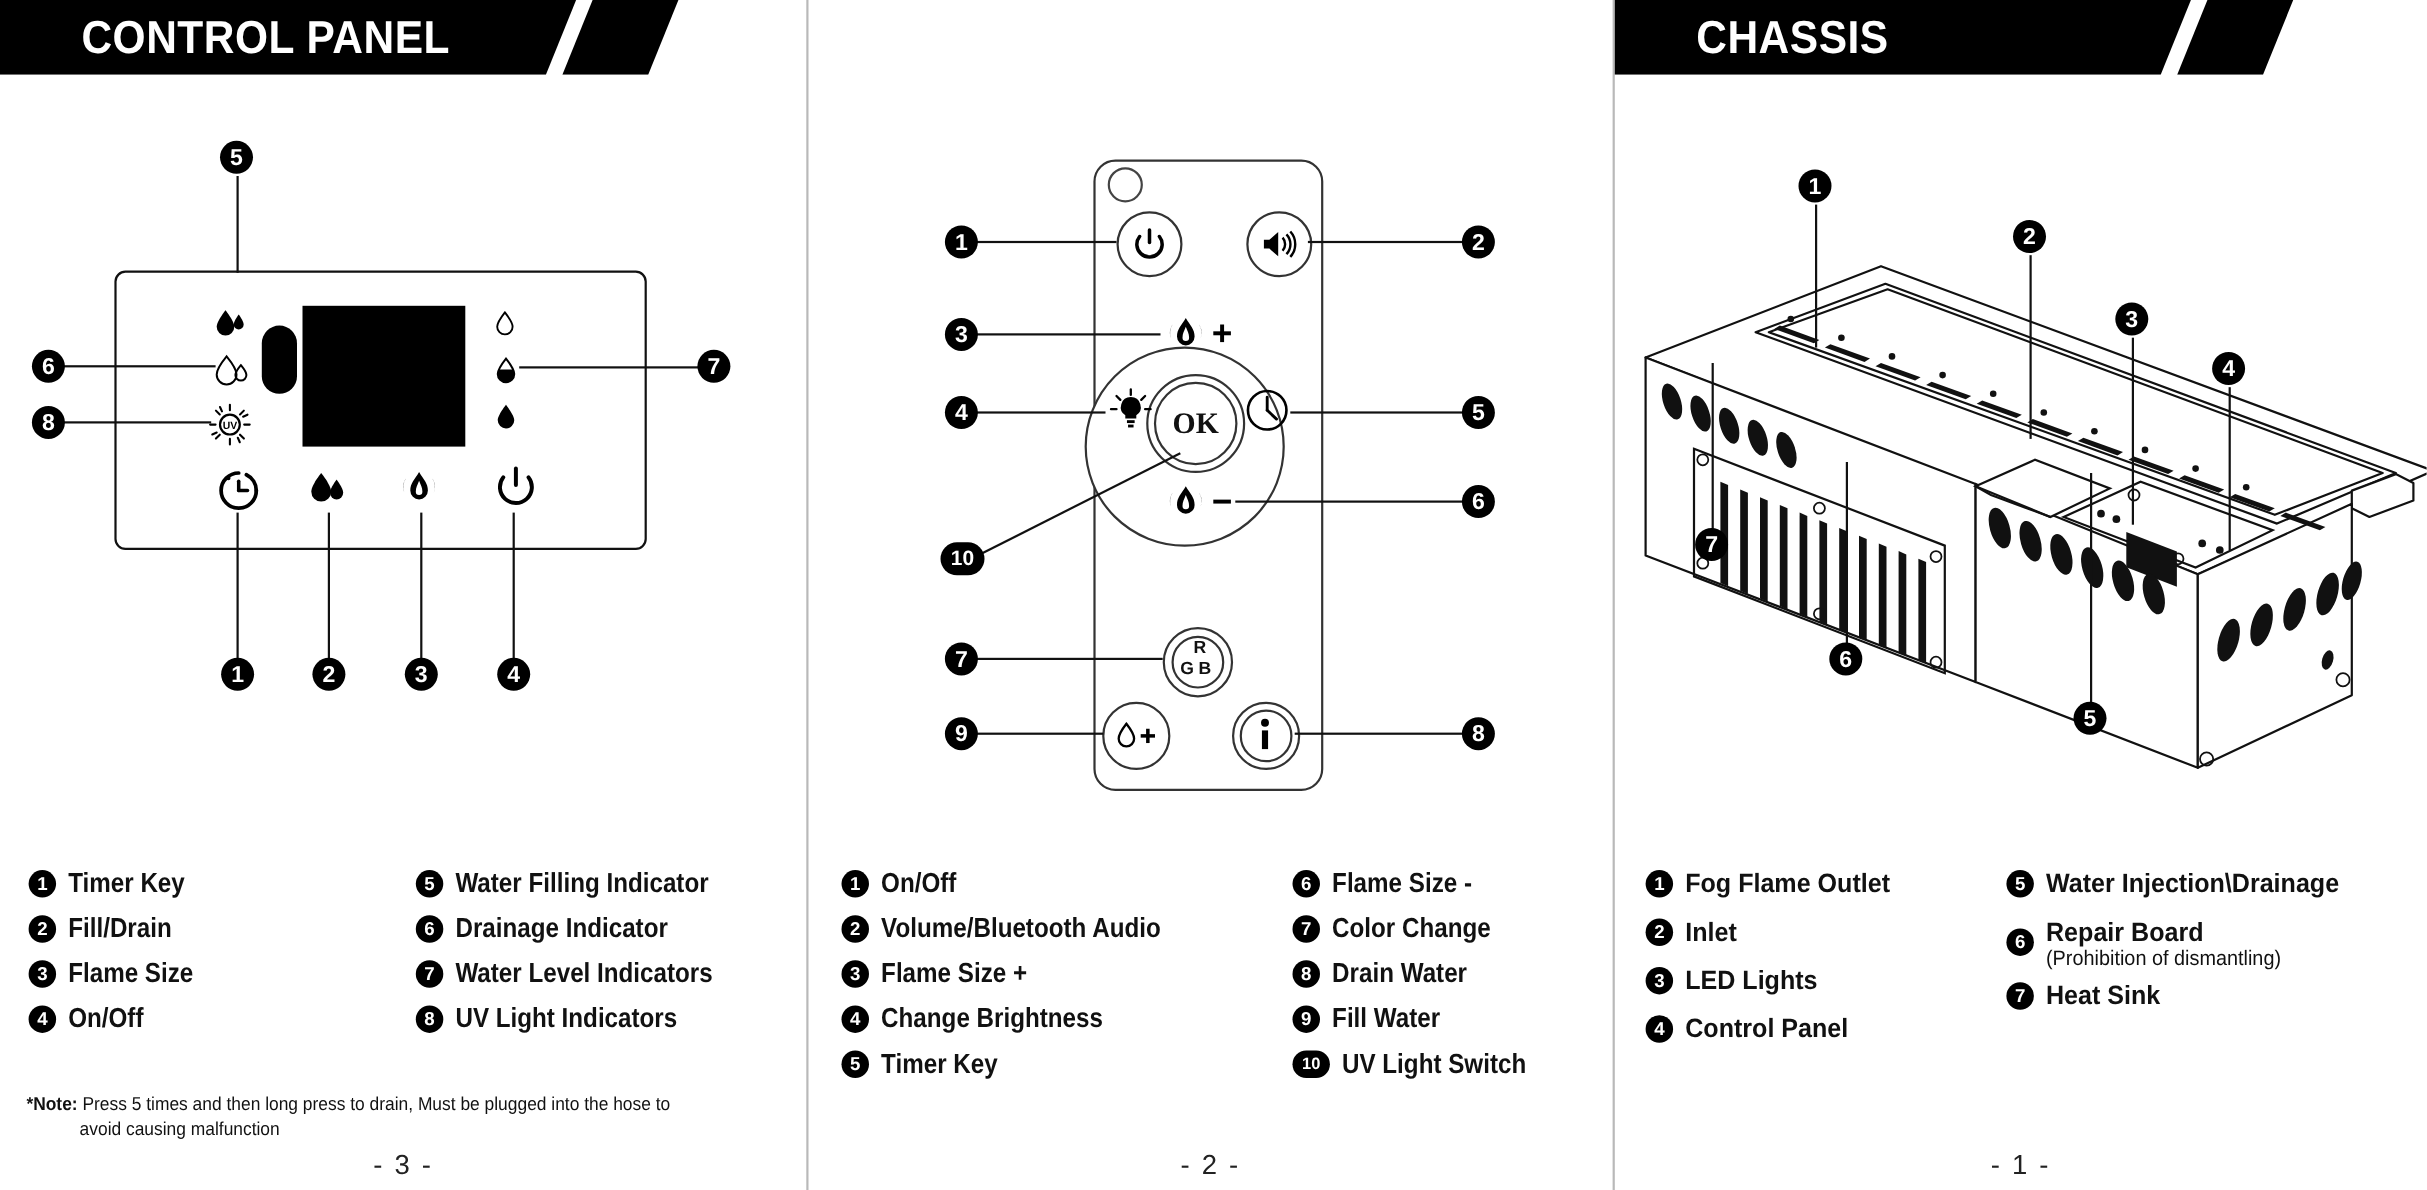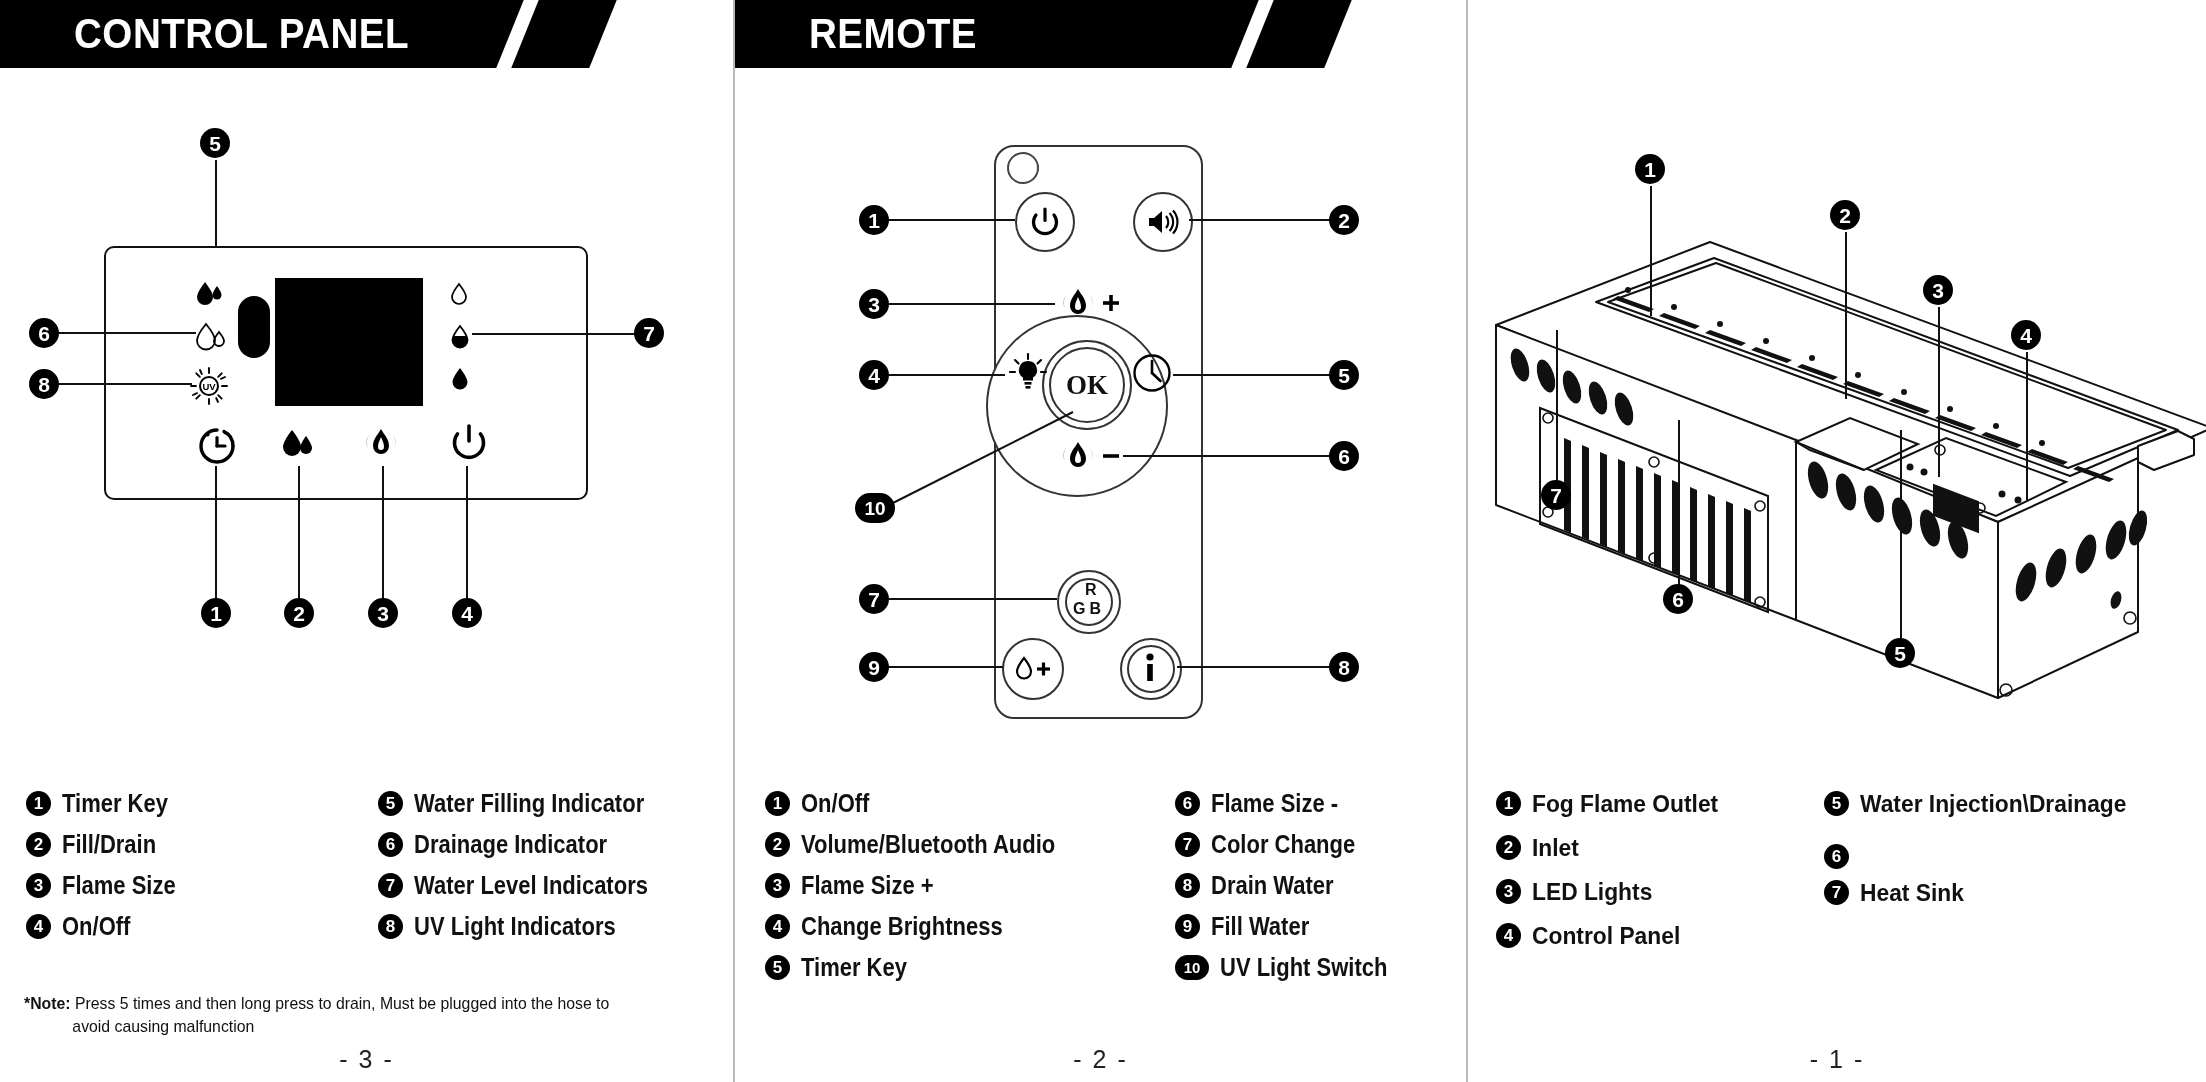--- a/index.html
+++ b/index.html
@@ -287,25 +287,20 @@
     <div class="note" style="left:24px;top:992px;">
       <b>*Note:</b><span> Press 5 times and then long press to drain, Must be plugged into the hose  to</span>
       <span class="l2">avoid  causing malfunction</span>
     </div>
 
     <div class="pagenum">- 3 -</div>
   </div>
 
   <div class="panel p2">
 
-    <div class="banner">
-      <div class="slab main"></div>
-      <div class="slab tail" style="left:525px;"></div>
-      <div class="title">REMOTE</div>
-    </div>
 
     <div>
       <div class="rm-body" style="left:259px;"></div>
       <div class="rm-led" style="left:272px;"></div>
 
       <div class="rm-btn" style="left:280px;top:192px;width:56px;height:56px;">
         <svg width="30" height="31" viewBox="0 0 30 31">
           <path d="M6 8 a11.5 11.5 0 1 0 18 0" fill="none" stroke="#000" stroke-width="3.2" stroke-linecap="round"></path>
           <line x1="15" y1="2" x2="15" y2="13.5" stroke="#000" stroke-width="3.2" stroke-linecap="round"></line>
         </svg>
@@ -473,20 +468,25 @@
             <div class="ltext">UV Light Switch</div>
           </div>
       </div>
     </div>
 
     <div class="pagenum">- 2 -</div>
   </div>
 
   <div class="panel p3">
 
+    <div class="banner">
+      <div class="slab main"></div>
+      <div class="slab tail" style="left:525px;"></div>
+      <div class="title">CHASSIS</div>
+    </div>
 
     <div class="chassis-wrap" style="left:10px;top:150px;">
       <svg width="734" height="560" viewBox="0 0 734 560">
         <g fill="none" stroke="#111" stroke-width="2" stroke-linejoin="round">
 
           <path d="M18 175 L232 92 L734 278 L520 372 Z" fill="#fff"></path>
 
           <path d="M118 152 L236 108 L700 280 L592 326 Z" fill="#fff"></path>
           <path d="M130 152 L238 113 L688 280 L590 318 Z" fill="#fff"></path>
 
@@ -645,20 +645,24 @@
             <div class="ltext">Control Panel</div>
           </div>
       </div>
       <div class="col" style="left:356px;width:380px;">
         <div class="lrow" style="margin-bottom:17px;">
             <div class="lnum">5</div>
             <div class="ltext">Water Injection\Drainage</div>
           </div>
         <div class="lrow" style="margin-bottom:10px;">
           <div class="lnum" style="margin-top:10px;">6</div>
+          <div>
+            <div class="ltext">Repair Board</div>
+            <div class="lsub">(Prohibition of dismantling)</div>
+          </div>
         </div>
         <div class="lrow" style="margin-bottom:17px;">
             <div class="lnum">7</div>
             <div class="ltext">Heat Sink</div>
           </div>
       </div>
     </div>
 
     <div class="pagenum">- 1 -</div>
   </div>

